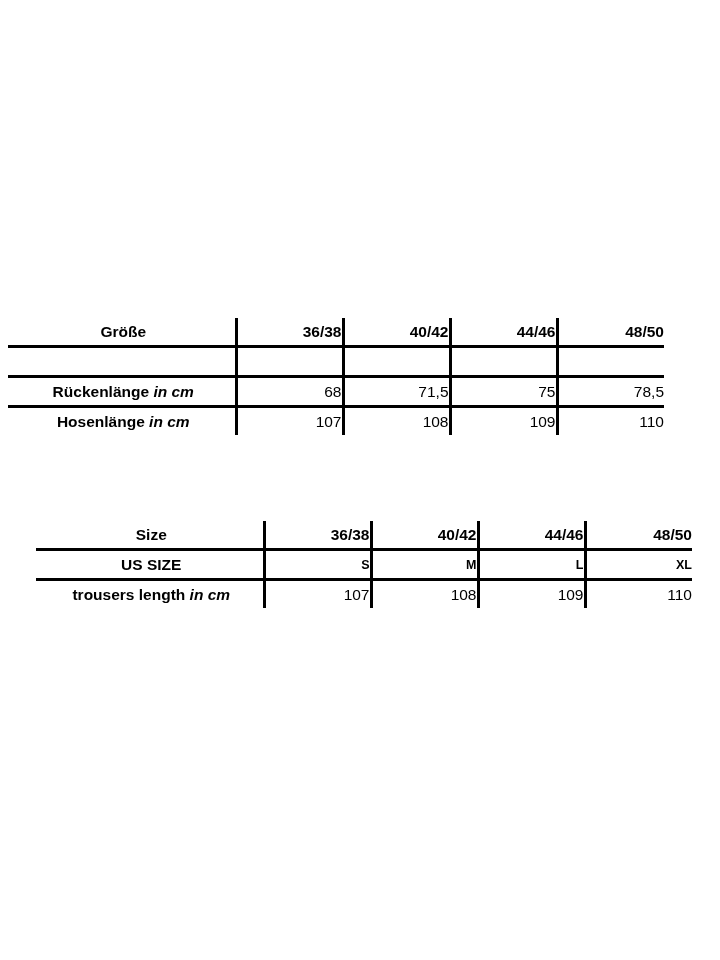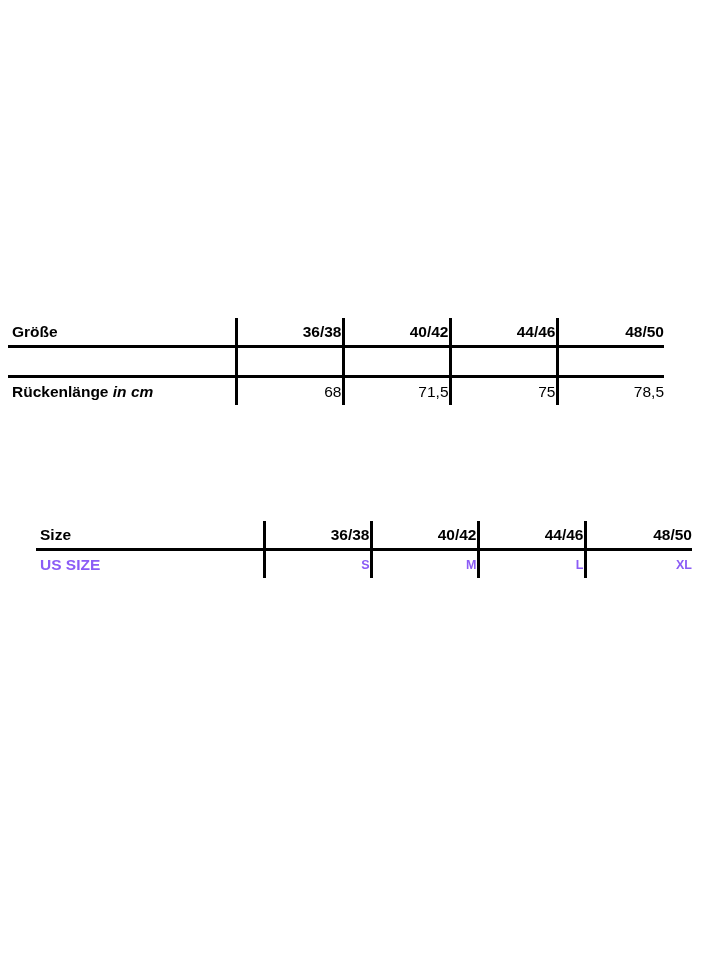--- a/index.html
+++ b/index.html
@@ -51,37 +51,37 @@
     border-top: none;
   }
   table.size-table tr:last-child > * {
     border-bottom: none;
   }
 
   col.c-label { width: 228px; }
   col.c-val { width: 107px; }
 
   .cell-label {
-    text-align: left;
+    text-align: center;
     padding-left: 4px !important;
     white-space: nowrap;
   }
   .cell-val {
     text-align: right;
   }
   .ital { font-style: italic; font-weight: bold; }
   .hdr {
     font-weight: bold;
     font-size: 16px;
   }
   .spacer-row td {
     height: 27px;
   }
   .us-row td {
-    color: #8b5cf6;
+    color: #000000;
     font-weight: bold;
     font-size: 12.5px;
   }
   .us-row td.cell-val {
     font-size: 12.5px;
   }
   .label-strong {
     font-weight: bold;
   }
 </style>
@@ -114,20 +114,27 @@
           <td class="cell-val"></td>
           <td class="cell-val"></td>
         </tr>
         <tr>
           <td class="cell-label"><span class="label-strong">Rückenlänge</span> <span class="ital">in cm</span></td>
           <td class="cell-val">68</td>
           <td class="cell-val">71,5</td>
           <td class="cell-val">75</td>
           <td class="cell-val">78,5</td>
         </tr>
+        <tr>
+          <td class="cell-label"><span class="label-strong">Hosenlänge</span> <span class="ital">in cm</span></td>
+          <td class="cell-val">107</td>
+          <td class="cell-val">108</td>
+          <td class="cell-val">109</td>
+          <td class="cell-val">110</td>
+        </tr>
       </tbody>
     </table>
   </div>
 
   <div class="table-block" id="table-en">
     <table class="size-table">
       <colgroup>
         <col class="c-label">
           <col class="c-val">
           <col class="c-val">
@@ -142,17 +149,24 @@
           <td class="cell-val hdr">44/46</td>
           <td class="cell-val hdr">48/50</td>
         </tr>
         <tr class="us-row">
           <td class="cell-label">US SIZE</td>
           <td class="cell-val">S</td>
           <td class="cell-val">M</td>
           <td class="cell-val">L</td>
           <td class="cell-val">XL</td>
         </tr>
+        <tr>
+          <td class="cell-label"><span class="label-strong">trousers length</span> <span class="ital">in cm</span></td>
+          <td class="cell-val">107</td>
+          <td class="cell-val">108</td>
+          <td class="cell-val">109</td>
+          <td class="cell-val">110</td>
+        </tr>
       </tbody>
     </table>
   </div>
 
 </div>
 
 </body></html>

